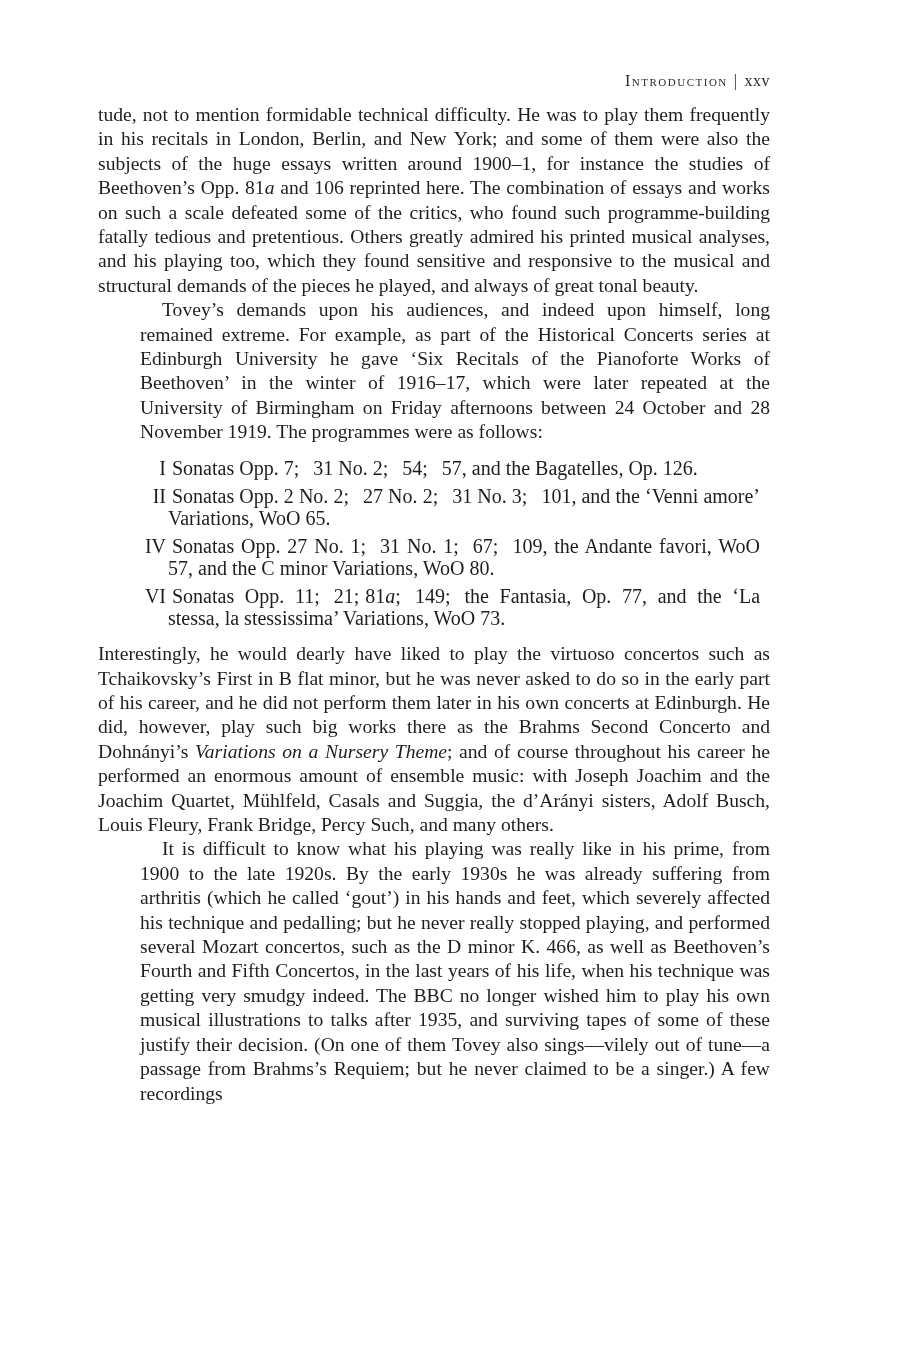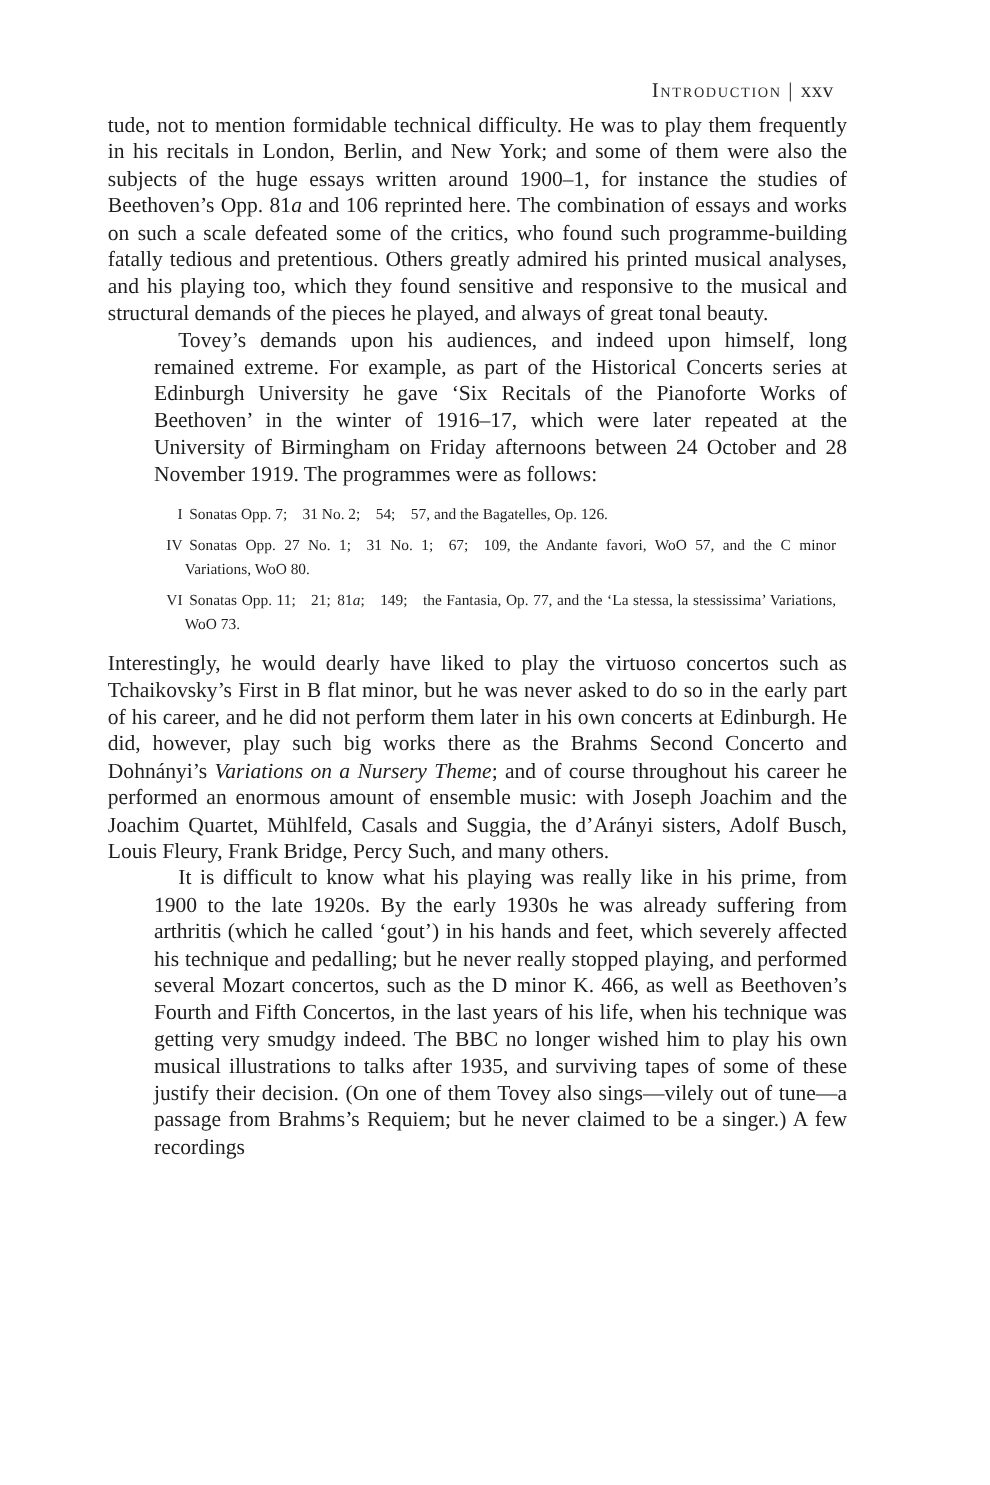--- a/index.html
+++ b/index.html
@@ -1,46 +1,47 @@
 <!DOCTYPE html>
 <html><head>
 <meta charset="utf-8">
 <style>
   html, body { margin: 0; padding: 0; background: #ffffff; }
   body { width: 900px; height: 1350px; position: relative; overflow: hidden; color: #1e1e1e; }
   .page { position: absolute; left: 98px; top: 0; width: 672px; font-family: "Liberation Serif", "DejaVu Serif", serif; }
-  .running-head { position: absolute; top: 72px; right: 12px; font-size: 19px; letter-spacing: 1.5px; white-space: nowrap; color: #2a2a2a; }
+  .running-head { position: absolute; top: 72px; right: 0; font-size: 16px; letter-spacing: 1.5px; white-space: nowrap; color: #2a2a2a; }
   .running-head .sc { font-variant: small-caps; }
   .running-head .sep { margin: 0 6px; }
   .running-head .folio { letter-spacing: 0.5px; }
   .body { position: absolute; top: 103px; left: 0; width: 672px; font-size: 19.6px; line-height: 24.4px; }
   p { margin: 0; text-align: justify; hyphens: manual; }
   p.indent { text-indent: 22px; margin-left: 42px; }
   .osf { font-variant-numeric: oldstyle-nums; }
-  ol.programmes { list-style: none; margin: 13px 0 13px 0; padding: 0; font-size: 14px; line-height: 21.5px; }
+  ol.programmes { list-style: none; margin: 13px 0 13px 0; padding: 0; font-size: 20px; line-height: 21.5px; }
   ol.programmes li { position: relative; padding-left: 52px; margin-bottom: 7px; text-indent: -20px; padding-left: 70px; text-align: justify; padding-right: 10px; }
   ol.programmes li .num { display: inline-block; width: 44px; text-align: right; margin-left: -26px; margin-right: 6px; text-indent: 0; }
   ol.programmes li .gap { display: inline-block; width: 14px; }
   em { font-style: italic; }
 </style>
 </head>
 <body>
 
 <div class="page">
   <div class="running-head">
     <span class="sc">Introduction</span><span class="sep">|</span><span class="folio">xxv</span>
   </div>
 
   <div class="body osf">
     <p><span>tude, not to mention formidable technical difficulty. He was to play them frequently in his recitals in London, Berlin, and New York; and some of them were also the subjects of the huge essays written around 1900–1, for instance the studies of Beethoven’s Opp. 81</span><em>a</em><span> and 106 reprinted here. The combination of essays and works on such a scale defeated some of the critics, who found such programme-building fatally tedious and pretentious. Others greatly admired his printed musical analyses, and his playing too, which they found sensitive and responsive to the musical and structural demands of the pieces he played, and always of great tonal beauty.</span></p>
 
     <p class="indent">Tovey’s demands upon his audiences, and indeed upon himself, long remained extreme. For example, as part of the Historical Concerts series at Edinburgh University he gave ‘Six Recitals of the Pianoforte Works of Beethoven’ in the winter of 1916–17, which were later repeated at the University of Birmingham on Friday afternoons between 24 October and 28 November 1919. The programmes were as follows:</p>
 
     <ol class="programmes">
       <li><span class="num">I</span><span>Sonatas Opp. 7;</span><span class="gap"></span><span>31 No. 2;</span><span class="gap"></span><span>54;</span><span class="gap"></span><span>57, and the Bagatelles, Op. 126.</span></li>
+      <li><span class="num">II</span><span>Sonatas Opp. 2 No. 2;</span><span class="gap"></span><span>27 No. 2;</span><span class="gap"></span><span>31 No. 3;</span><span class="gap"></span><span>101, and the ‘Venni amore’ Variations, WoO 65.</span></li>
       <li><span class="num">IV</span><span>Sonatas Opp. 27 No. 1;</span><span class="gap"></span><span>31 No. 1;</span><span class="gap"></span><span>67;</span><span class="gap"></span><span>109, the Andante favori, WoO 57, and the C minor Variations, WoO 80.</span></li>
       <li><span class="num">VI</span><span>Sonatas Opp. 11;</span><span class="gap"></span><span>21;</span><span class="gap" style="width:6px"></span><span>81</span><em>a</em><span>;</span><span class="gap"></span><span>149;</span><span class="gap"></span><span>the Fantasia, Op. 77, and the ‘La stessa, la stessissima’ Variations, WoO 73.</span></li>
     </ol>
 
     <p><span>Interestingly, he would dearly have liked to play the virtuoso concertos such as Tchaikovsky’s First in B flat minor, but he was never asked to do so in the early part of his career, and he did not perform them later in his own concerts at Edinburgh. He did, however, play such big works there as the Brahms Second Concerto and Dohnányi’s </span><em>Variations on a Nursery Theme</em><span>; and of course throughout his career he performed an enormous amount of ensemble music: with Joseph Joachim and the Joachim Quartet, Mühlfeld, Casals and Suggia, the d’Arányi sisters, Adolf Busch, Louis Fleury, Frank Bridge, Percy Such, and many others.</span></p>
 
     <p class="indent">It is difficult to know what his playing was really like in his prime, from 1900 to the late 1920s. By the early 1930s he was already suffering from arthritis (which he called ‘gout’) in his hands and feet, which severely affected his technique and pedalling; but he never really stopped playing, and performed several Mozart concertos, such as the D minor K. 466, as well as Beethoven’s Fourth and Fifth Concertos, in the last years of his life, when his technique was getting very smudgy indeed. The BBC no longer wished him to play his own musical illustrations to talks after 1935, and surviving tapes of some of these justify their decision. (On one of them Tovey also sings—vilely out of tune—a passage from Brahms’s Requiem; but he never claimed to be a singer.) A few recordings</p>
   </div>
 </div>
 

